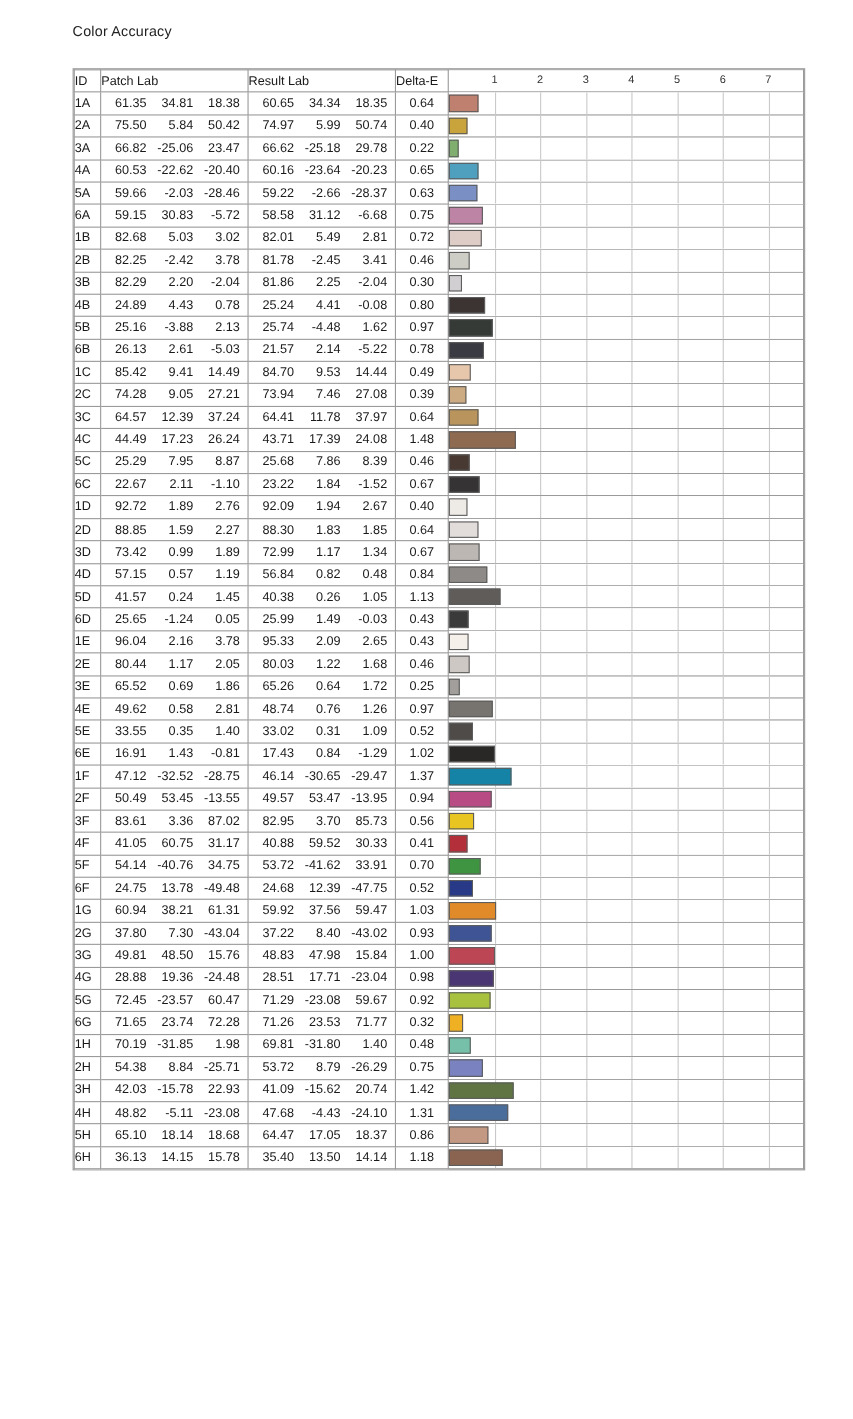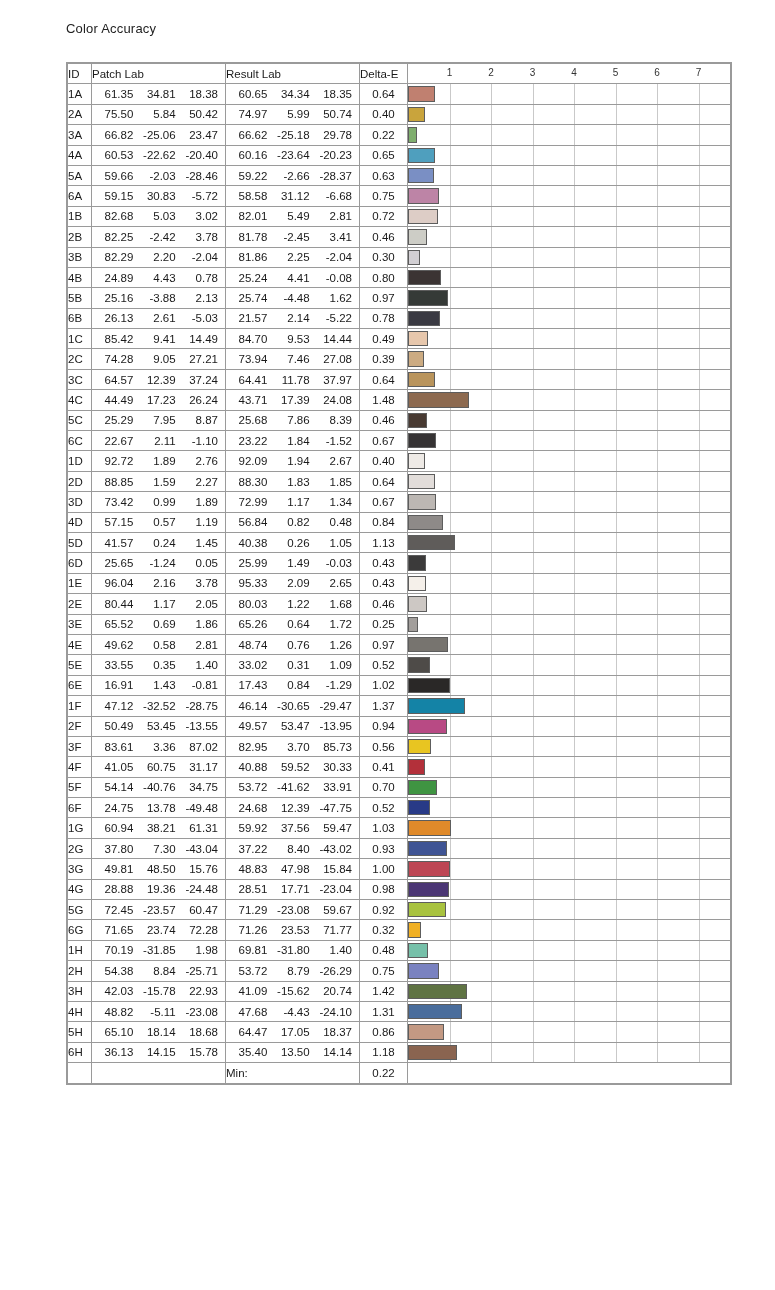--- a/index.html
+++ b/index.html
@@ -1680,24 +1680,17 @@
                   <div class="gridline" style="left: 207.5px;"></div>
                   <div class="gridline" style="left: 249px;"></div>
                   <div class="gridline" style="left: 290.5px;"></div>
                 </div>
                 <div class="bar" style="width: 48.97px; background: rgb(138, 100, 80);"></div>
               </div>
             </td>
           </tr>
         </tbody>
       <tfoot>
-        <tr>
-          <td class="c-id blank-cell"></td>
-          <td class="c-patch blank-cell"></td>
-          <td class="c-result summary-label">Min:</td>
-          <td class="c-delta">0.22</td>
-          <td class="c-chart footer-chart"></td>
-        </tr>
       </tfoot>
     </table>
   </div>
 
 </div>
 
 </body></html>

